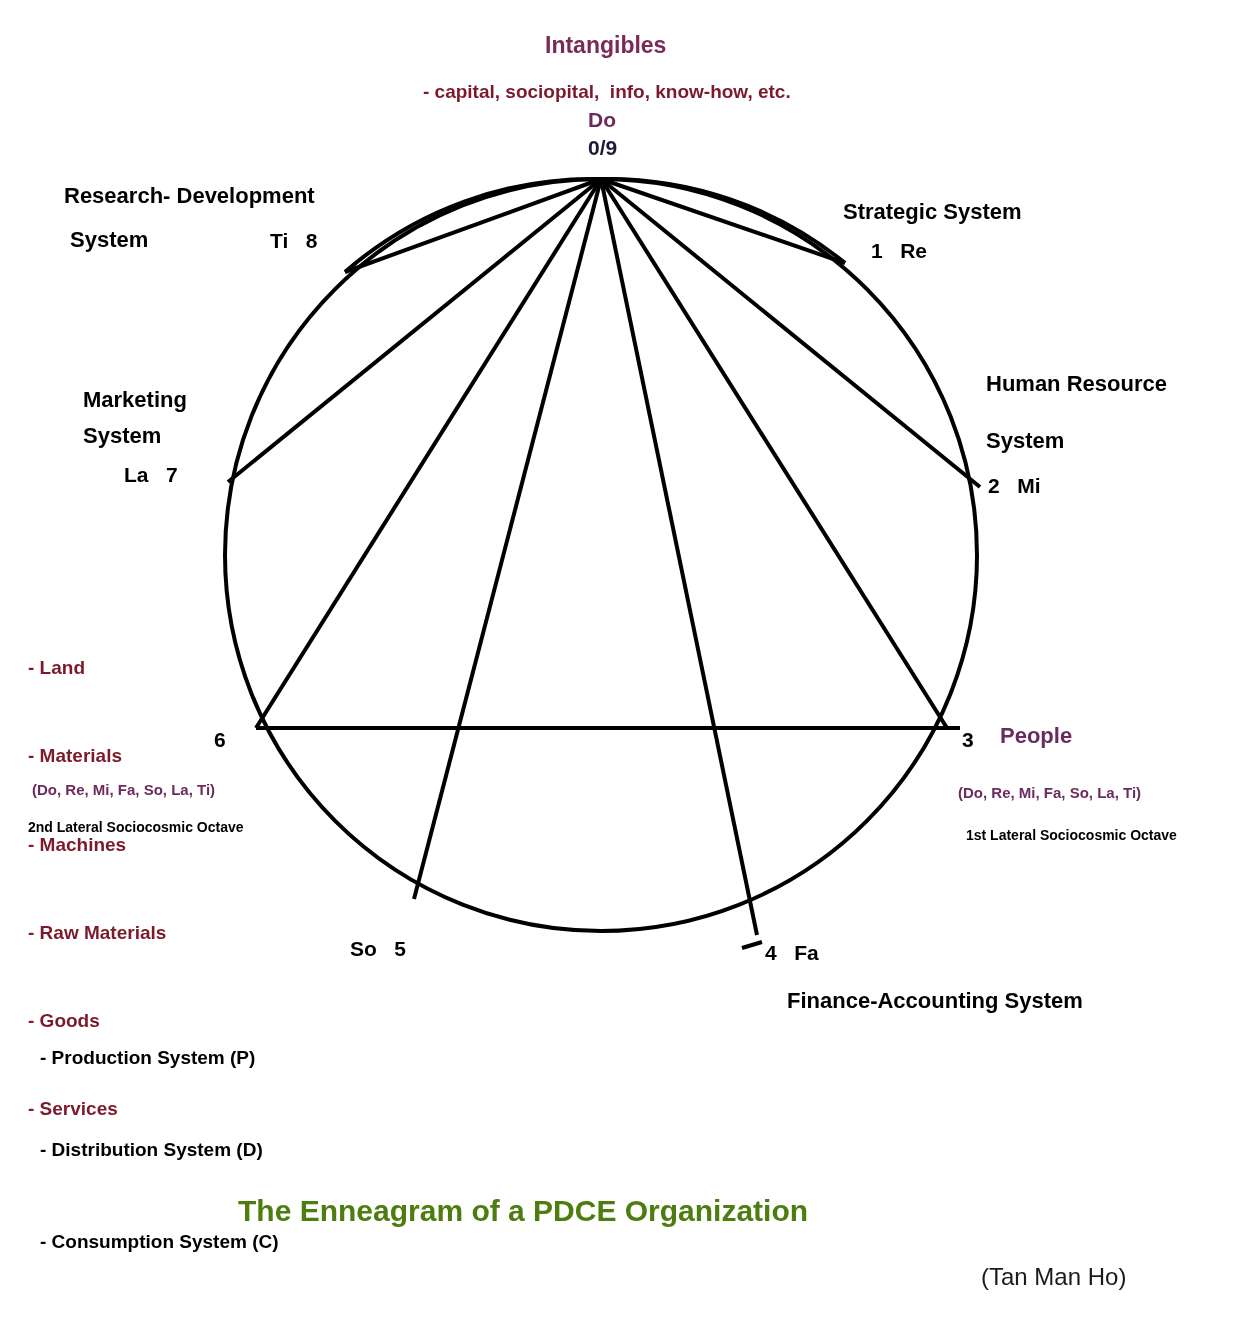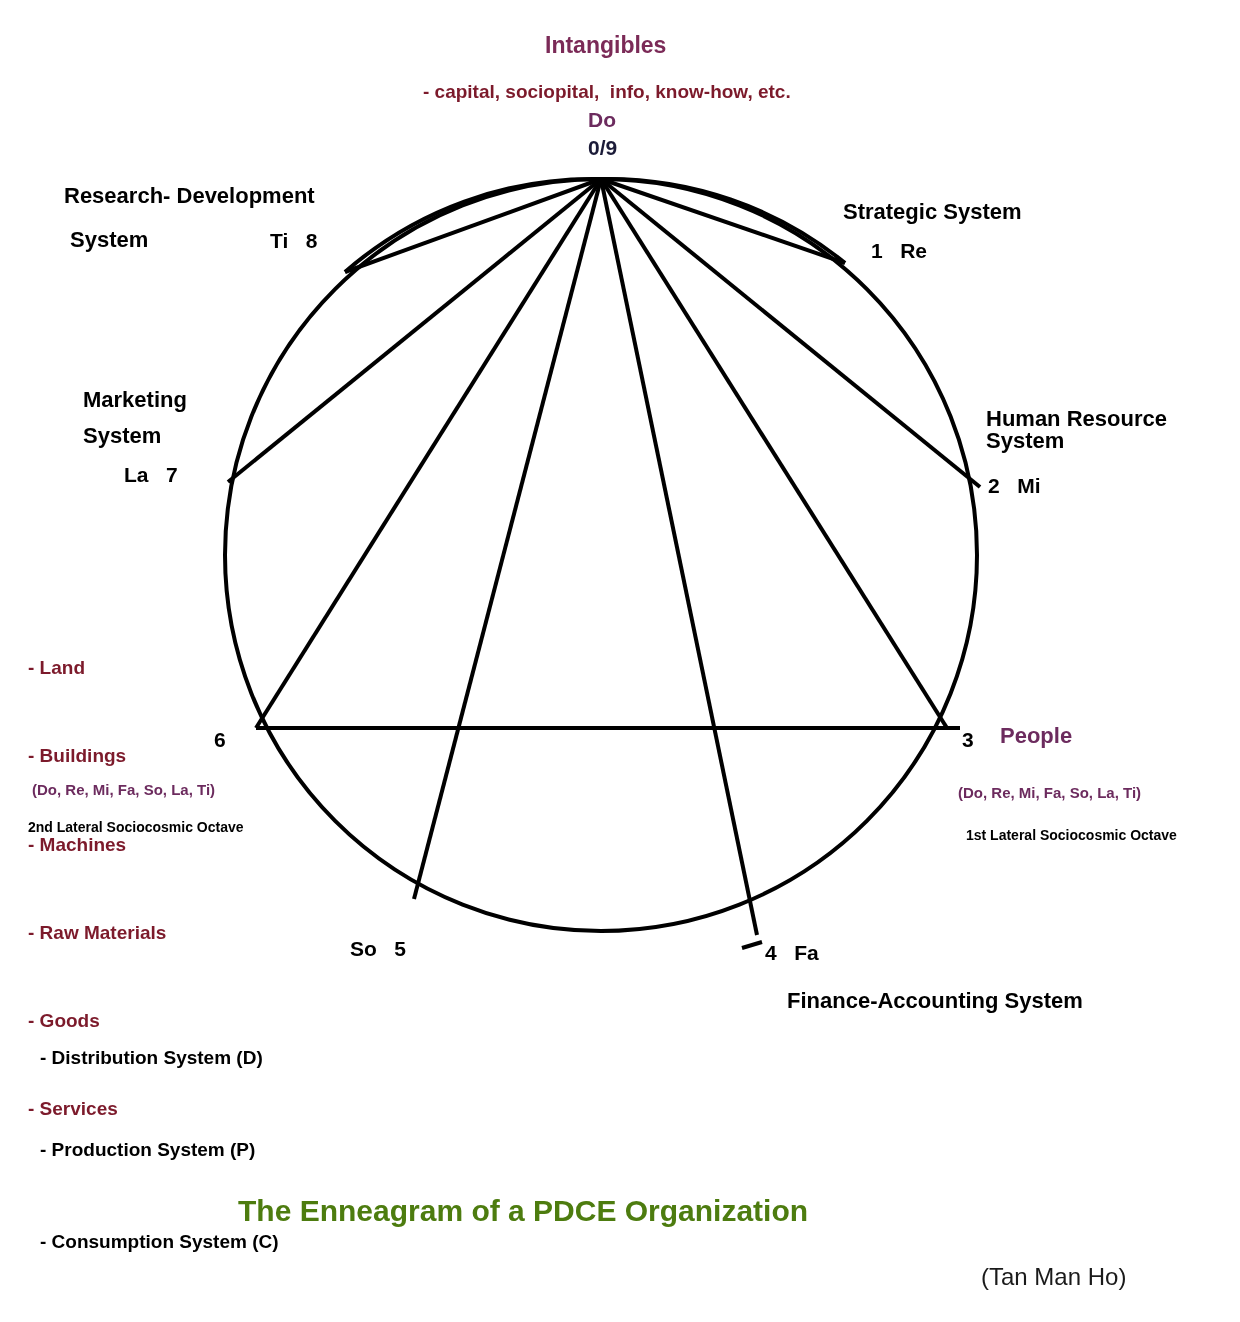--- a/index.html
+++ b/index.html
@@ -105,21 +105,21 @@
     font-weight: bold;
   }
   .la7 {
     left: 124px;
     top: 462px;
     font-size: 21px;
     font-weight: bold;
   }
   .hr1 {
     left: 986px;
-    top: 405px;
+    top: 370px;
     font-size: 22px;
     font-weight: bold;
   }
   .hr2 {
     left: 986px;
     top: 427px;
     font-size: 22px;
     font-weight: bold;
   }
   .mi2 {
@@ -267,21 +267,21 @@
   <div class="lbl marketing1">Marketing</div>
   <div class="lbl marketing2">System</div>
   <div class="lbl la7">La   7</div>
 
   <div class="lbl hr1">Human Resource</div>
   <div class="lbl hr2">System</div>
   <div class="lbl mi2">2   Mi</div>
 
   <div class="lbl tangibles">
     <div>- Land</div>
-    <div>- Buildings</div>
+    <div>- Materials</div>
     <div>- Machines</div>
     <div>- Raw Materials</div>
     <div>- Goods</div>
     <div>- Services</div>
   </div>
 
   <div class="lbl six">6</div>
   <div class="lbl octave-left">(Do, Re, Mi, Fa, So, La, Ti)</div>
   <div class="lbl octave-left-cap">2nd Lateral Sociocosmic Octave</div>
 
@@ -289,22 +289,22 @@
   <div class="lbl people">People</div>
   <div class="lbl octave-right">(Do, Re, Mi, Fa, So, La, Ti)</div>
   <div class="lbl octave-right-cap">1st Lateral Sociocosmic Octave</div>
 
   <div class="lbl so5">So   5</div>
 
   <div class="lbl fa4">4   Fa</div>
   <div class="lbl finance">Finance-Accounting System</div>
 
   <div class="lbl pdce-list">
+    <div>- Production System (P)</div>
     <div>- Distribution System (D)</div>
-    <div>- Production System (P)</div>
     <div>- Consumption System (C)</div>
     <div>- Exchange System (E)</div>
   </div>
 
   <div class="lbl caption">The Enneagram of a PDCE Organization</div>
   <div class="lbl author">(Tan Man Ho)</div>
 
 </div>
 
 </body></html>

